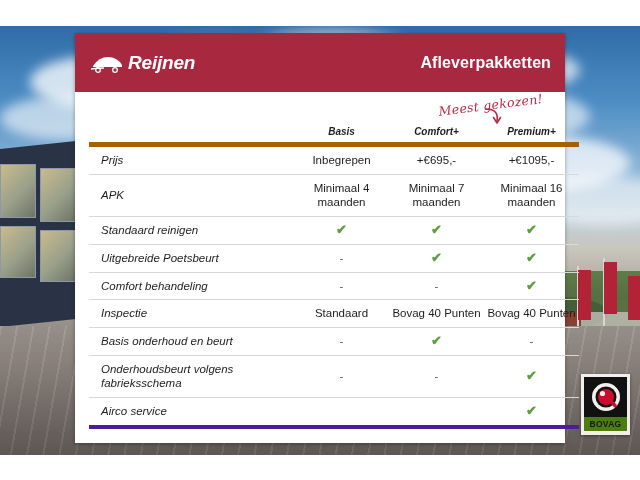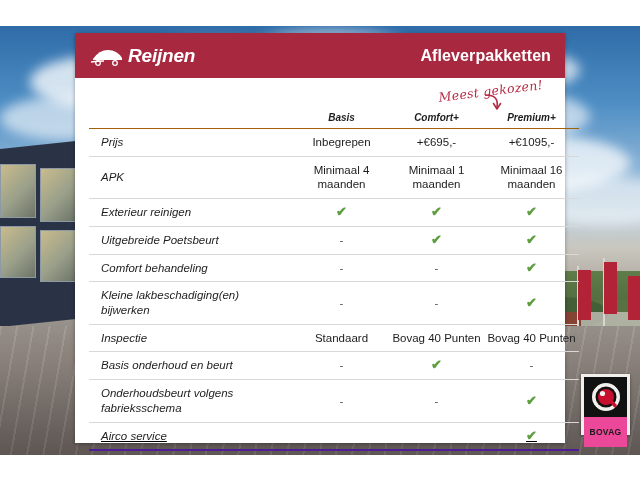--- a/index.html
+++ b/index.html
@@ -100,21 +100,21 @@
 
   
   .card {
     position:absolute; left:75px; top:33px; width:490px; height:410px;
     background:#ffffff;
     box-shadow:0 1px 4px rgba(0,0,0,.35);
     display:flex; flex-direction:column;
   }
 
   .card-header {
-    height:45px; background:#A8283F;
+    height:59px; background:#A8283F;
     display:flex; align-items:center; justify-content:space-between;
     padding:0 14px 0 16px; flex:none;
   }
   .brand { display:flex; align-items:center; gap:3px; }
   .brand svg { display:block; }
   .brand-name {
     color:#ffffff; font-size:19px; font-weight:700; font-style:italic;
     letter-spacing:-.2px; line-height:1;
   }
   .header-title {
@@ -137,22 +137,22 @@
   .tbl col.c-label { width:205px; }
   .tbl col.c-col   { width:95px; }
 
   .thead-cell {
     font-size:10px; font-weight:700; font-style:italic; color:#1d1d1d;
     text-align:center; padding:0 2px 5px; vertical-align:bottom;
   }
   .thead-cell.lbl { text-align:left; }
 
   .tbl tbody tr { border-top:1px solid #d8d8d8; }
-  .tbl tbody tr:first-child { border-top:1px solid #a16207; }
-  .tbl tbody tr:last-child  { border-bottom:2px solid #4c1d95;text-decoration:underline; }
+  .tbl tbody tr:first-child { border-top:5px solid #a16207; }
+  .tbl tbody tr:last-child  { border-bottom:4px solid #4c1d95; }
 
   .cell-label {
     font-size:11.5px; font-style:italic; color:#1d1d1d;
     padding:6px 6px 6px 12px; line-height:1.28; text-align:left;
   }
   .cell-val {
     font-size:11.5px; color:#1d1d1d; text-align:center;
     padding:6px 2px; line-height:1.28;
   }
   .check { color:#5E9E3E; font-size:13px; font-weight:700; line-height:1; }
@@ -164,21 +164,21 @@
   .bovag {
     position:absolute; left:581px; top:374px; width:49px; height:61px;
     background:#f0efec; padding:3px 3px 2px;
     box-shadow:0 1px 3px rgba(0,0,0,.4);
   }
   .bovag-mark {
     width:43px; height:40px; background:#111111;
     display:flex; align-items:center; justify-content:center;
   }
   .bovag-band {
-    width:43px; height:30px; background:#ec4899;
+    width:43px; height:14px; background:#4d7c0f;
     display:flex; align-items:center; justify-content:center;
     font-size:8.5px; font-weight:700; color:#1a1a1a; letter-spacing:.3px;
   }
 </style>
 </head>
 <body>
 
 <div id="stage">
 
   <div class="photo">
@@ -260,43 +260,37 @@
         <tbody id="tbody">
             <tr>
               <td class="cell-label">Prijs</td>
               <td class="cell-val">Inbegrepen</td>
               <td class="cell-val">+€695,-</td>
               <td class="cell-val">+€1095,-</td>
             </tr>
             <tr>
               <td class="cell-label">APK</td>
               <td class="cell-val">Minimaal 4 maanden</td>
-              <td class="cell-val">Minimaal 1 maanden</td>
+              <td class="cell-val">Minimaal 7 maanden</td>
               <td class="cell-val">Minimaal 16 maanden</td>
             </tr>
             <tr>
-              <td class="cell-label">Exterieur reinigen</td>
+              <td class="cell-label">Standaard reinigen</td>
               <td class="cell-val"><span class="check">✔</span></td>
               <td class="cell-val"><span class="check">✔</span></td>
               <td class="cell-val"><span class="check">✔</span></td>
             </tr>
             <tr>
               <td class="cell-label">Uitgebreide Poetsbeurt</td>
               <td class="cell-val"><span class="dash">-</span></td>
               <td class="cell-val"><span class="check">✔</span></td>
               <td class="cell-val"><span class="check">✔</span></td>
             </tr>
             <tr>
               <td class="cell-label">Comfort behandeling</td>
-              <td class="cell-val"><span class="dash">-</span></td>
-              <td class="cell-val"><span class="dash">-</span></td>
-              <td class="cell-val"><span class="check">✔</span></td>
-            </tr>
-            <tr>
-              <td class="cell-label">Kleine lakbeschadiging(en) bijwerken</td>
               <td class="cell-val"><span class="dash">-</span></td>
               <td class="cell-val"><span class="dash">-</span></td>
               <td class="cell-val"><span class="check">✔</span></td>
             </tr>
             <tr>
               <td class="cell-label">Inspectie</td>
               <td class="cell-val">Standaard</td>
               <td class="cell-val">Bovag 40 Punten</td>
               <td class="cell-val">Bovag 40 Punten</td>
             </tr>

